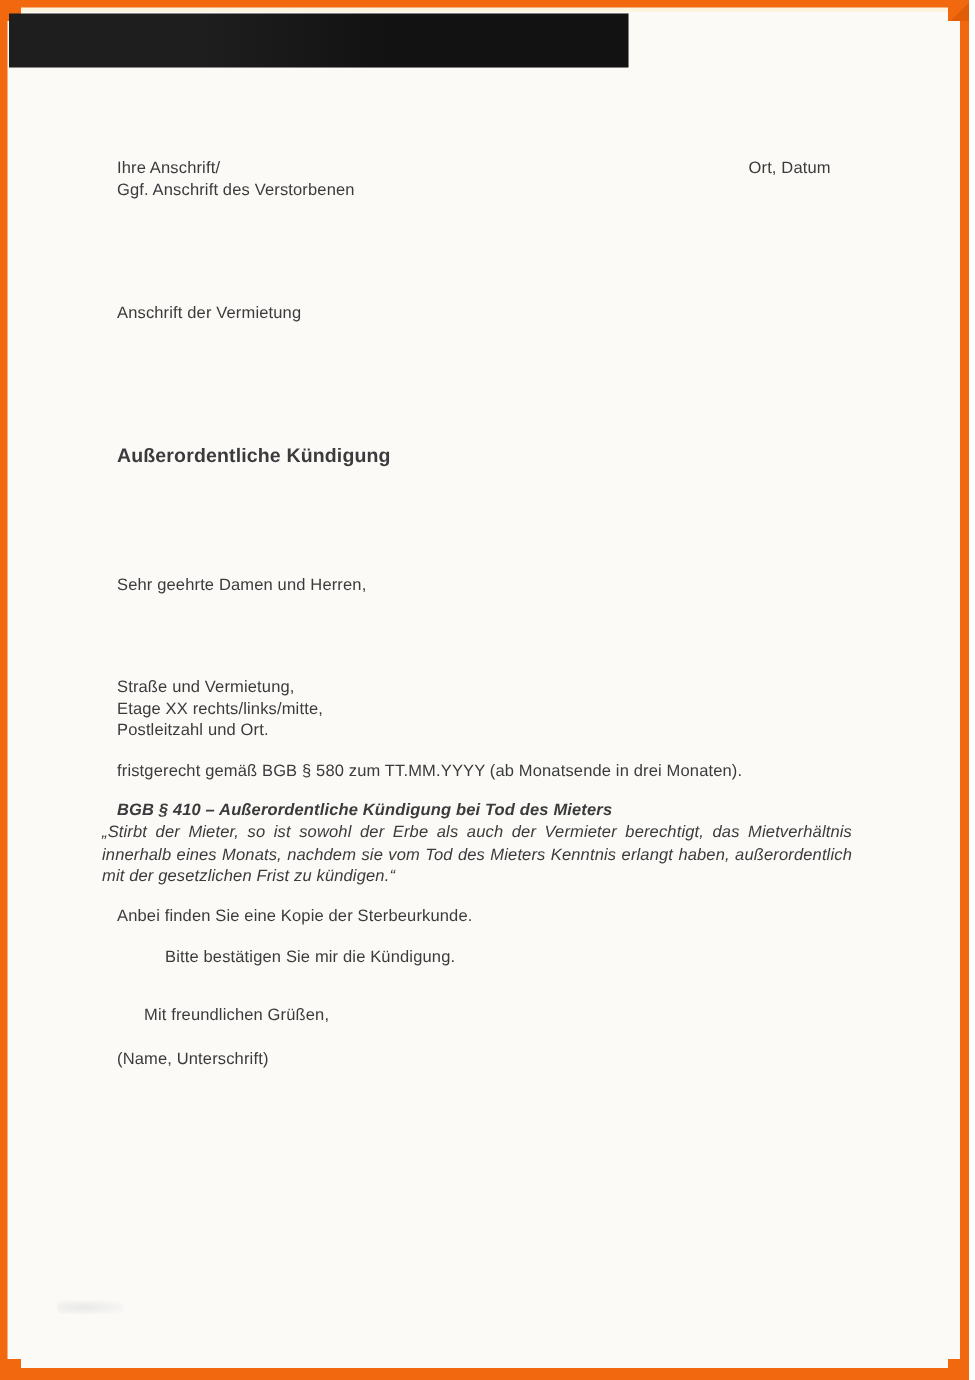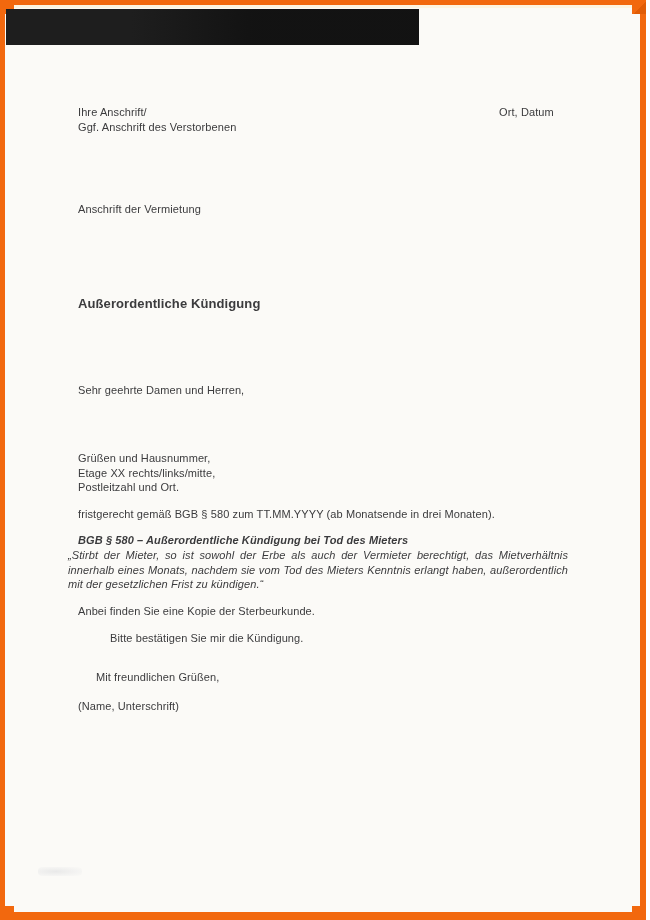--- a/index.html
+++ b/index.html
@@ -81,28 +81,28 @@
   <div class="txt" style="left:499px; top:105px;">Ort, Datum</div>
 
   <div class="txt" style="left:78px; top:202px;">Anschrift der Vermietung</div>
 
   <div class="txt subject" style="left:78px; top:297px;">Außerordentliche Kündigung</div>
 
   <div class="txt" style="left:78px; top:383px;">Sehr geehrte Damen und Herren,</div>
 
 
   <div class="txt" style="left:78px; top:451px;">
-    <div>Grüßen und Hausnummer,</div>
+    <div>Straße und Vermietung,</div>
     <div>Etage XX rechts/links/mitte,</div>
     <div>Postleitzahl und Ort.</div>
   </div>
 
   <div class="txt" style="left:78px; top:507px;">fristgerecht gemäß BGB § 580 zum TT.MM.YYYY (ab Monatsende in drei Monaten).</div>
 
-  <div class="txt law-heading" style="left:78px; top:533px;">BGB § 580 – Außerordentliche Kündigung bei Tod des Mieters</div>
+  <div class="txt law-heading" style="left:78px; top:533px;">BGB § 410 – Außerordentliche Kündigung bei Tod des Mieters</div>
 
   <div class="txt law-quote" style="left:68px; top:548px;">„Stirbt der Mieter, so ist sowohl der Erbe als auch der Vermieter berechtigt, das Mietverhältnis innerhalb eines Monats, nachdem sie vom Tod des Mieters Kenntnis erlangt haben, außerordentlich mit der gesetzlichen Frist zu kündigen.“</div>
 
   <div class="txt" style="left:78px; top:604px;">Anbei finden Sie eine Kopie der Sterbeurkunde.</div>
 
   <div class="txt" style="left:78px; top:631px;padding-left:32px;">Bitte bestätigen Sie mir die Kündigung.</div>
 
   <div class="txt" style="left:96px; top:670px;text-align:right;">Mit freundlichen Grüßen,</div>
 
   <div class="txt" style="left:78px; top:699px;">(Name, Unterschrift)</div>

